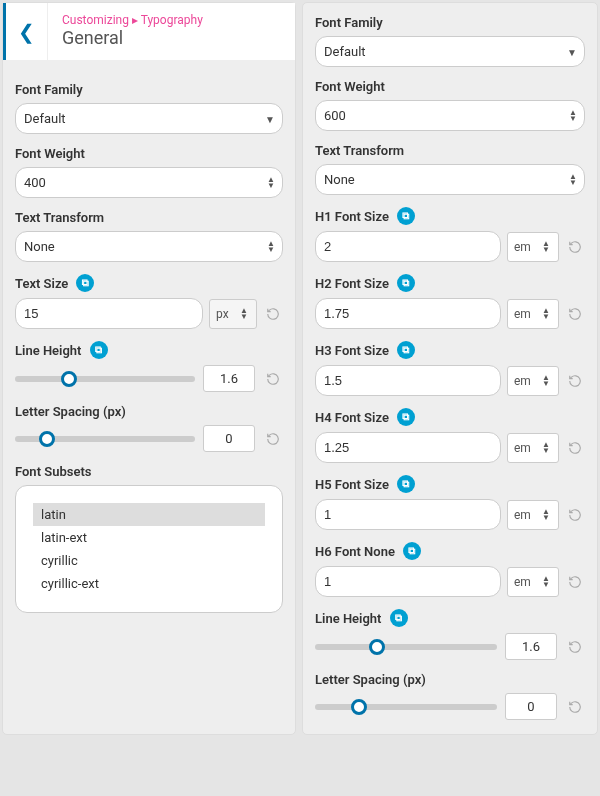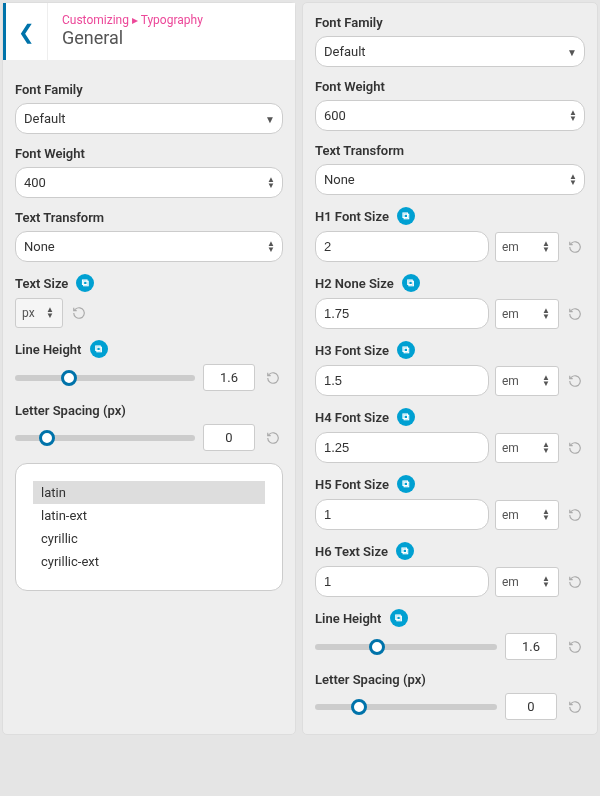--- a/index.html
+++ b/index.html
@@ -68,21 +68,21 @@
   .unit {
     width: 48px;
     background: #f5f5f5;
     border: 1px solid #ccc;
     border-radius: 3px;
     font-size: 12px;
     color: #555;
     padding: 7px 6px;
     position: relative;
   }
-  .panel-right .unit { background:#fff; width:64px; }
+  .panel-right .unit { background:#fff; width:52px; }
   .reset {
     width: 20px;
     height: 20px;
     display: flex;
     align-items: center;
     justify-content: center;
     color: #aaa;
     cursor: pointer;
   }
   .badge-icon {
@@ -174,20 +174,21 @@
           </span>
       </div>
     </div>
 
     <div class="section">
       <div class="label">
         <span>Text Size</span>
         <span class="badge-icon">⧉</span>
       </div>
       <div class="row">
+        <input class="text-input" value="15" style="">
         <div class="unit select-row">
           <span>px</span>
           <span class="caret-updown">
               <span>▲</span>
               <span>▼</span>
             </span>
         </div>
         <div class="reset">
           <svg class="reset-icon" viewBox="0 0 24 24">
               <path d="M3 12a9 9 0 1 0 3-6.7L3 8"></path>
@@ -226,20 +227,21 @@
         <div class="reset">
           <svg class="reset-icon" viewBox="0 0 24 24">
               <path d="M3 12a9 9 0 1 0 3-6.7L3 8"></path>
               <path d="M3 3v5h5"></path>
             </svg>
         </div>
       </div>
     </div>
 
     <div class="section">
+      <div class="label">Font Subsets</div>
       <div class="listbox" id="subsets-list">
           <div class="opt selected">latin</div>
           <div class="opt">latin-ext</div>
           <div class="opt">cyrillic</div>
           <div class="opt">cyrillic-ext</div>
         </div>
     </div>
   </div>
 
   <div class="panel panel-right">
@@ -289,21 +291,21 @@
             <div class="reset">
               <svg class="reset-icon" viewBox="0 0 24 24">
                 <path d="M3 12a9 9 0 1 0 3-6.7L3 8"></path>
                 <path d="M3 3v5h5"></path>
               </svg>
             </div>
           </div>
         </div>
         <div class="section">
           <div class="label">
-            <span>H2 None Size</span>
+            <span>H2 Font Size</span>
             <span class="badge-icon">⧉</span>
           </div>
           <div class="row">
             <input class="text-input" value="1.75" style="">
             <div class="unit select-row"><span>em</span><span class="caret-updown">
                 <span>▲</span>
                 <span>▼</span>
               </span></div>
             <div class="reset">
               <svg class="reset-icon" viewBox="0 0 24 24">
@@ -365,21 +367,21 @@
             <div class="reset">
               <svg class="reset-icon" viewBox="0 0 24 24">
                 <path d="M3 12a9 9 0 1 0 3-6.7L3 8"></path>
                 <path d="M3 3v5h5"></path>
               </svg>
             </div>
           </div>
         </div>
         <div class="section">
           <div class="label">
-            <span>H6 Text Size</span>
+            <span>H6 Font None</span>
             <span class="badge-icon">⧉</span>
           </div>
           <div class="row">
             <input class="text-input" value="1" style="">
             <div class="unit select-row"><span>em</span><span class="caret-updown">
                 <span>▲</span>
                 <span>▼</span>
               </span></div>
             <div class="reset">
               <svg class="reset-icon" viewBox="0 0 24 24">

